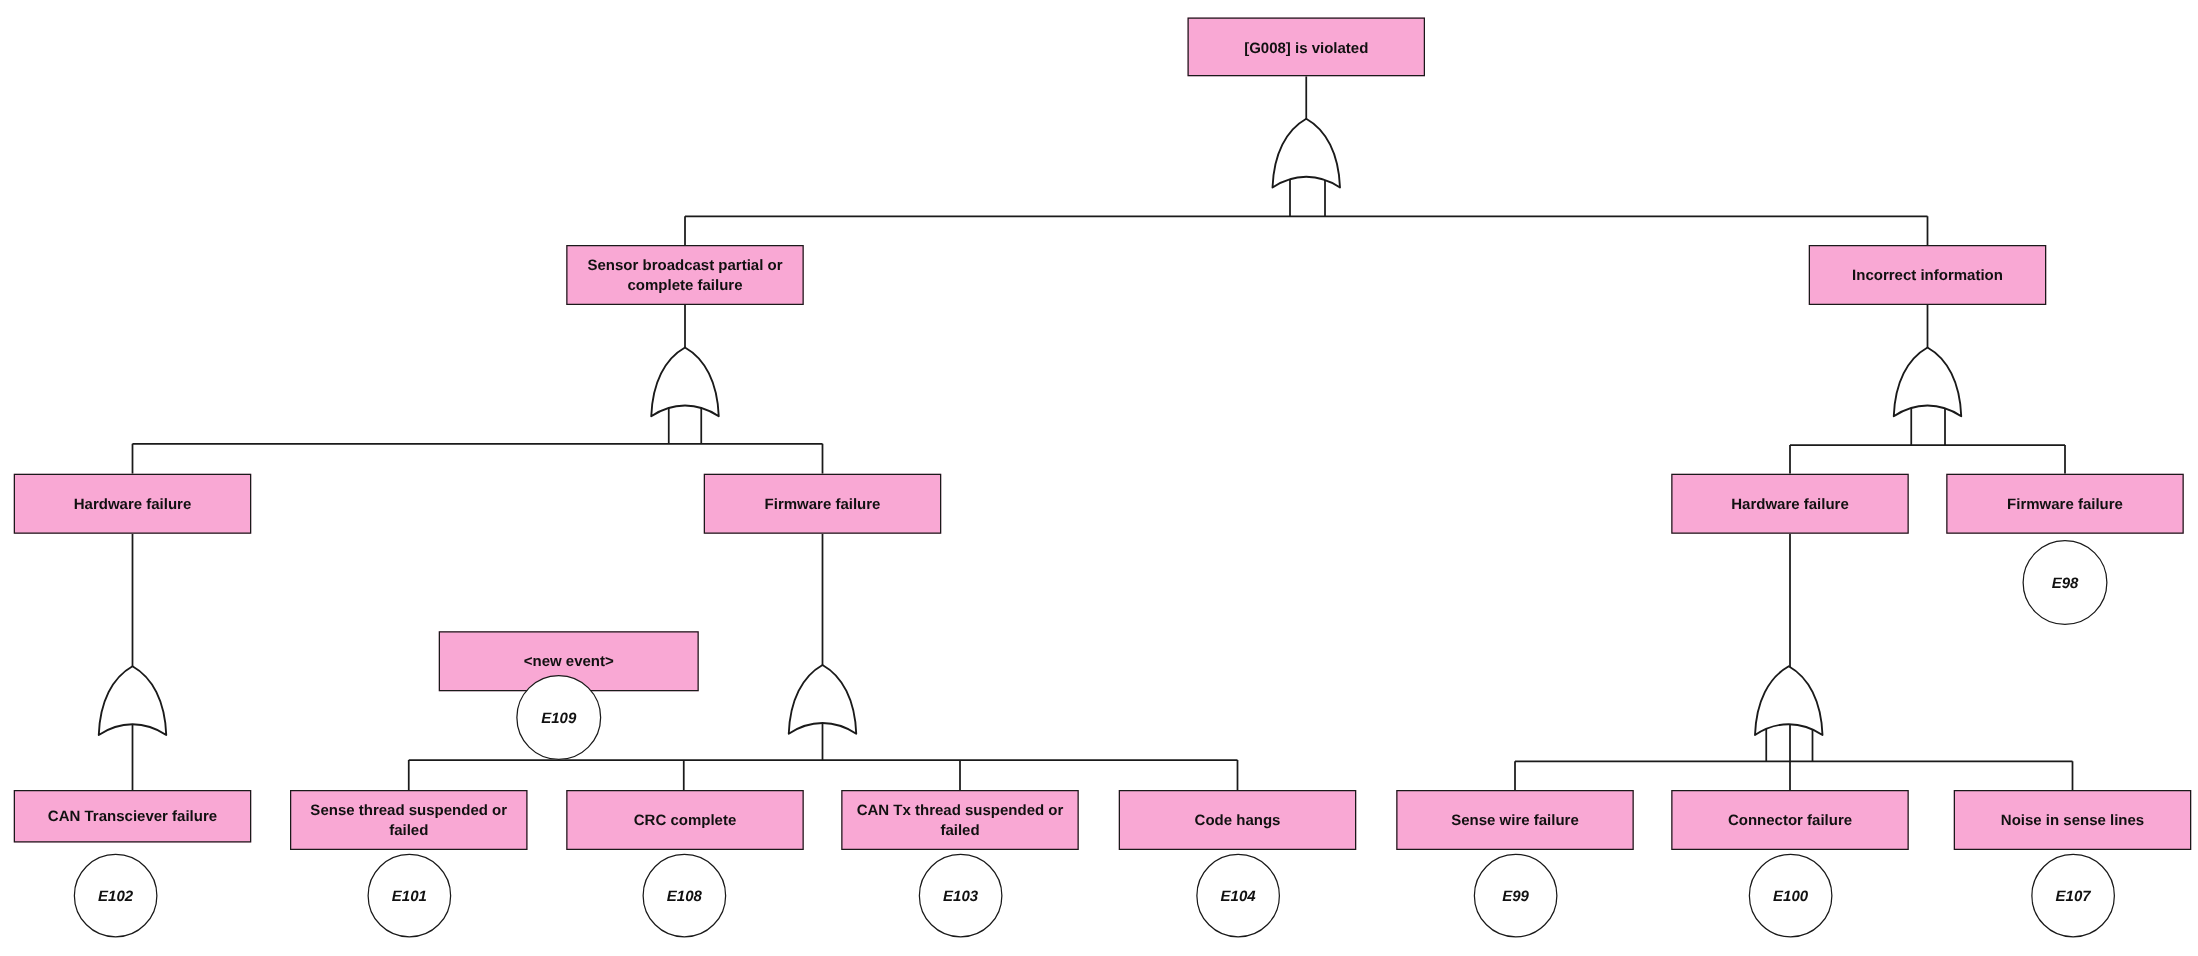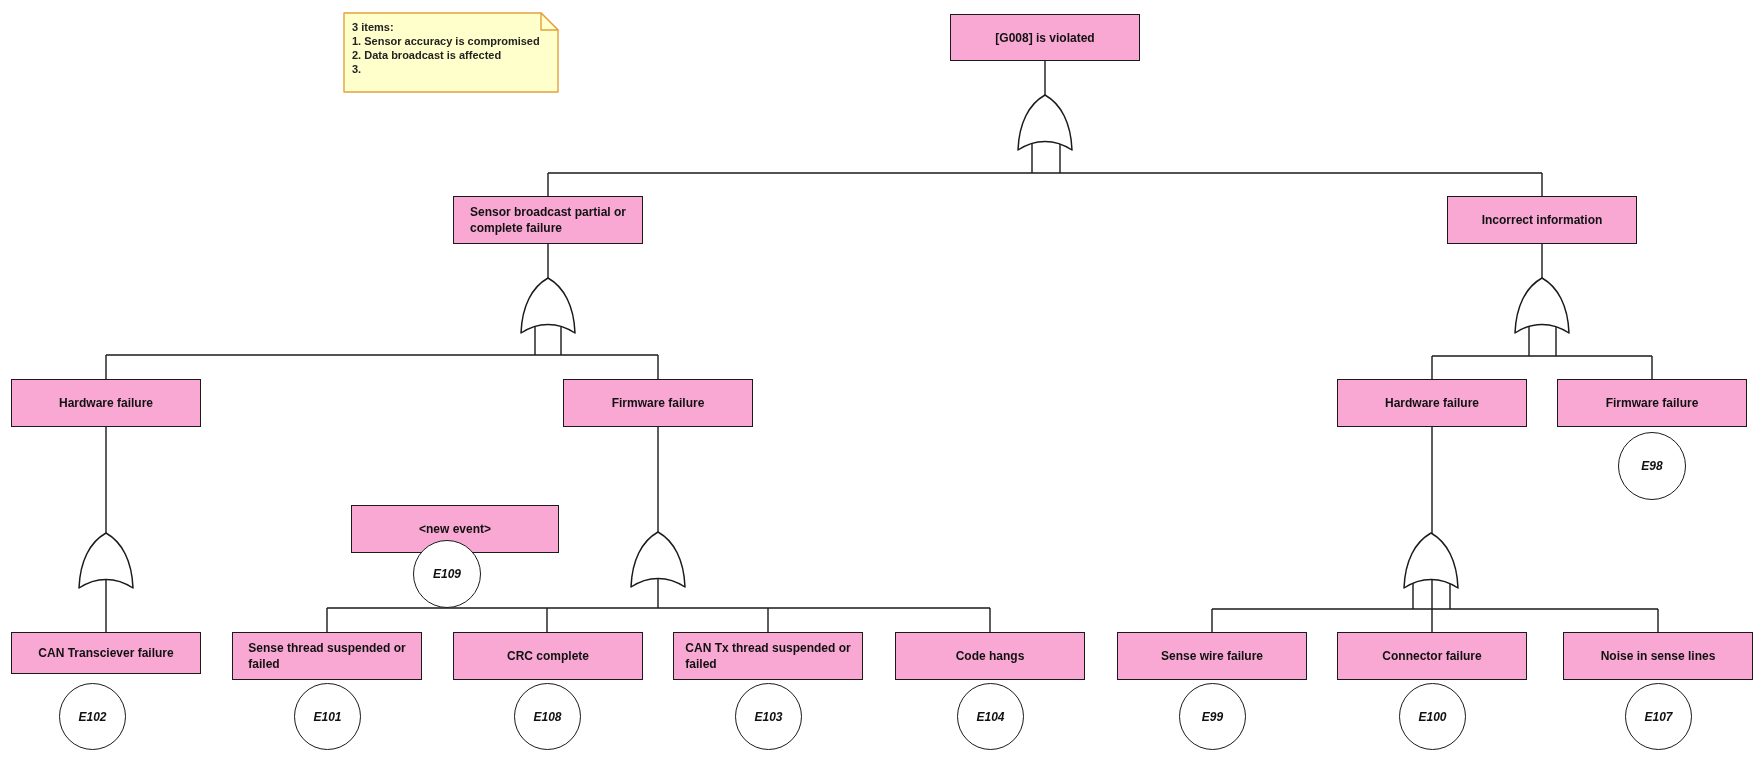--- a/index.html
+++ b/index.html
@@ -8,21 +8,21 @@
     font-family:"Liberation Sans","DejaVu Sans",sans-serif;color:#111;
   }
   svg.wires{position:absolute;left:0;top:0;z-index:1;}
   .wire{stroke:#1a1a1a;stroke-width:1.4;fill:none;}
   .gate{fill:#ffffff;stroke:#1a1a1a;stroke-width:1.5;stroke-linejoin:round;}
   .node{
     position:absolute;z-index:2;background:#f9a8d4;border:1.5px solid #1a1a1a;
     display:flex;align-items:center;justify-content:center;box-sizing:border-box;
   }
   .node span{
-    white-space:pre-line;text-align:left;font-size:12px;font-weight:600;
+    white-space:pre-line;text-align:center;font-size:12px;font-weight:600;
     line-height:16px;letter-spacing:0;color:#111;
   }
   .node.center span{text-align:center;}
   .circle{
     position:absolute;z-index:2;width:67px;height:67px;border-radius:50%;
     background:#ffffff;border:1.5px solid #1a1a1a;
     display:flex;align-items:center;justify-content:center;box-sizing:border-box;
   }
   .circle span{font-size:12px;font-weight:600;color:#111;font-style:italic;}
   .circle.big{width:68px;height:68px;}
@@ -48,32 +48,20 @@
     <path class="wire" d="M1542,244 L1542,281 M1529,325 L1529,356 M1556,325 L1556,356 M1432,356 L1652,356 M1432,356 L1432,379 M1652,356 L1652,379 M1432,427 L1432,536 M1413,575 L1413,609 M1450,575 L1450,609 M1432,565 L1432,632 M1212,609 L1658,609 M1212,609 L1212,632 M1658,609 L1658,632"></path>
 
     <path class="gate" transform="translate(1018,95)" d="M27,0 C11,9 1,28 0,55 C17,43.5 37,43.5 54,55 C53,28 43,9 27,0 Z"></path>
     <path class="gate" transform="translate(521,278)" d="M27,0 C11,9 1,28 0,55 C17,43.5 37,43.5 54,55 C53,28 43,9 27,0 Z"></path>
     <path class="gate" transform="translate(1515,278)" d="M27,0 C11,9 1,28 0,55 C17,43.5 37,43.5 54,55 C53,28 43,9 27,0 Z"></path>
     <path class="gate" transform="translate(79,533)" d="M27,0 C11,9 1,28 0,55 C17,43.5 37,43.5 54,55 C53,28 43,9 27,0 Z"></path>
     <path class="gate" transform="translate(631,532)" d="M27,0 C11,9 1,28 0,55 C17,43.5 37,43.5 54,55 C53,28 43,9 27,0 Z"></path>
     <path class="gate" transform="translate(1404,533)" d="M27,0 C11,9 1,28 0,55 C17,43.5 37,43.5 54,55 C53,28 43,9 27,0 Z"></path>
   </svg>
 
-  <div class="note">
-    <svg width="216" height="81" viewBox="0 0 216 81">
-      <path class="note-main" d="M1,1 H198 L215,18 V80 H1 Z"></path>
-      <path class="note-flap" d="M198,1 V18 H215 Z"></path>
-    </svg>
-    <div class="note-text">
-      <div>3 items:</div>
-      <div>1. Sensor accuracy is compromised</div>
-      <div>2. Data broadcast is affected</div>
-      <div>3.</div>
-    </div>
-  </div>
 
   <div class="node center" style="left:950px;top:14px;width:190px;height:47px">
       <span>[G008] is violated</span>
     </div>
   <div class="node" style="left:453px;top:196px;width:190px;height:48px">
       <span>Sensor broadcast partial or
 complete failure</span>
     </div>
   <div class="node center" style="left:1447px;top:196px;width:190px;height:48px">
       <span>Incorrect information</span>

